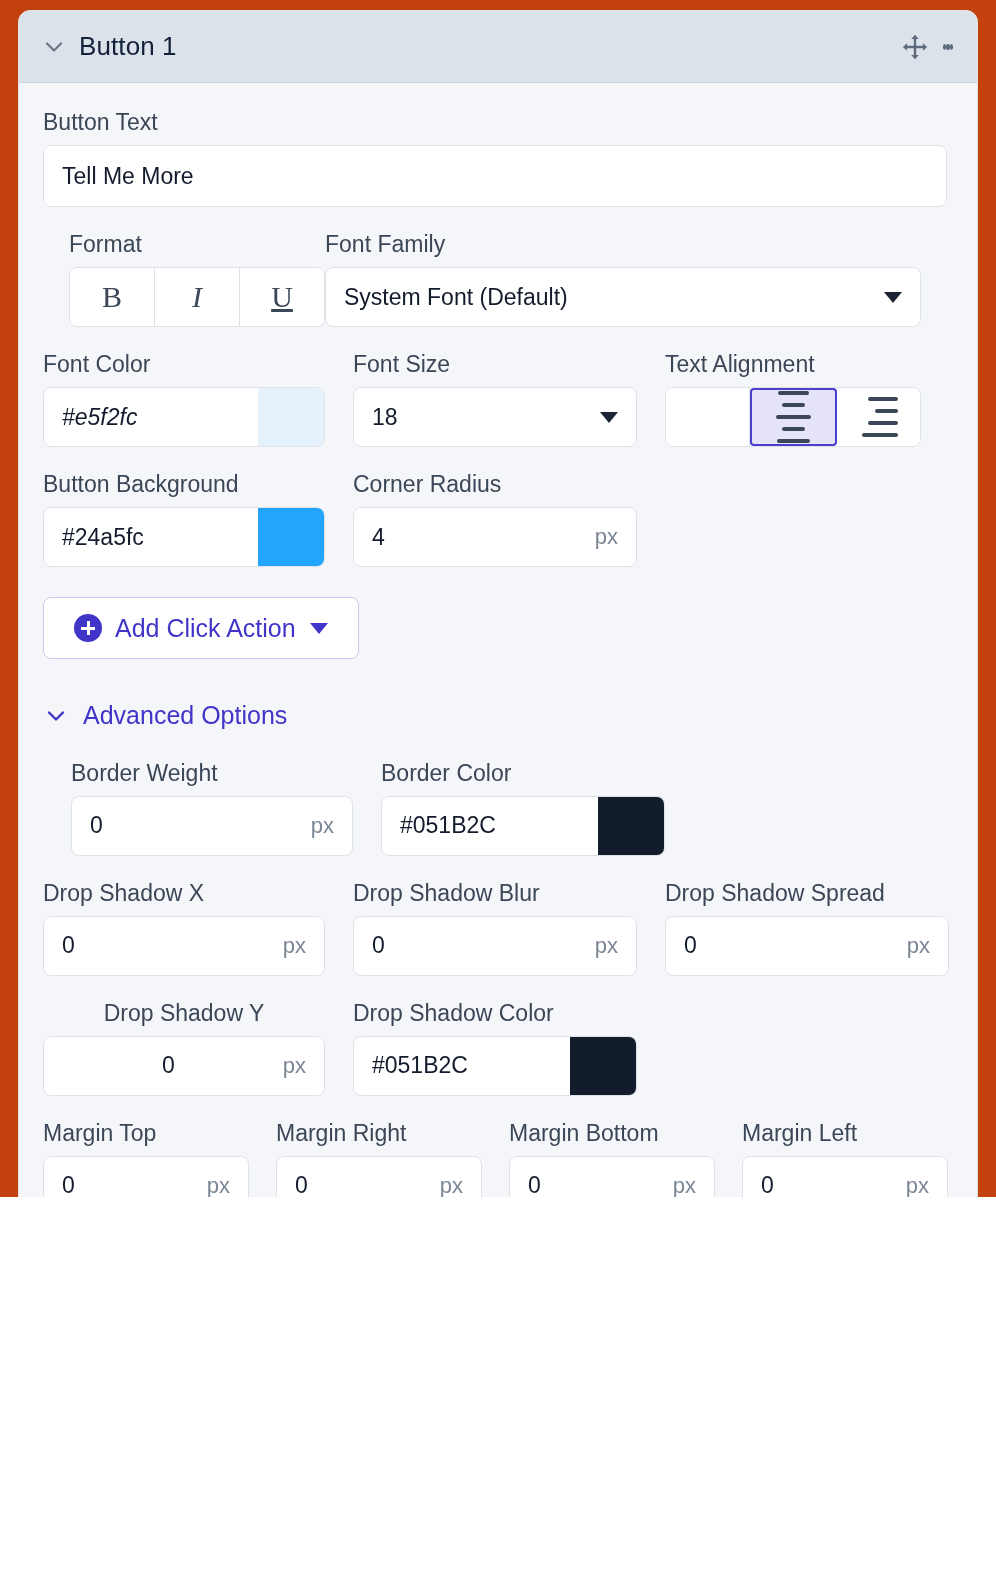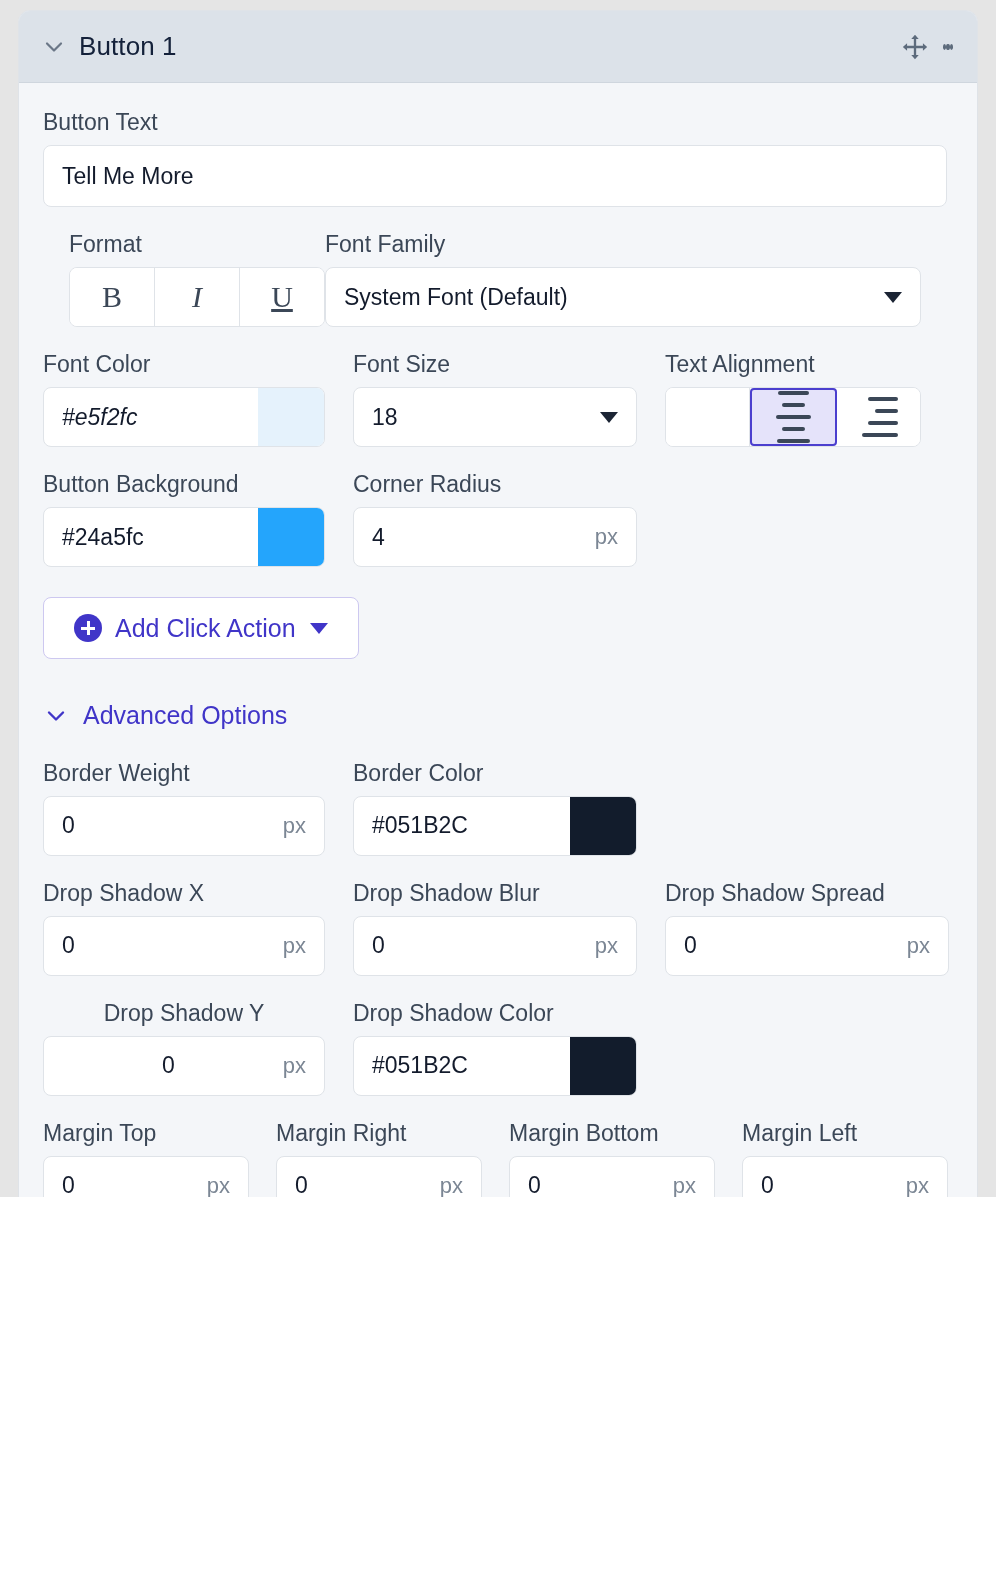--- a/index.html
+++ b/index.html
@@ -4,21 +4,21 @@
 <style>
   * { box-sizing: border-box; }
   html, body {
     margin: 0; padding: 0;
     background: #ffffff;
     font-family: "Liberation Sans", sans-serif;
   }
   #root {
     width: 996px; height: 1197px;
     position: relative;
-    background: #e5e5e5;
+    background: #c2410c;
     overflow: hidden;
   }
 
   .panel {
     position: absolute;
     left: 18px; top: 10px;
     width: 960px; height: 1550px;
     background: #f4f6f9;
     border: 1px solid #dfe3e8;
     border-radius: 12px;
@@ -365,21 +365,21 @@
           <span class="adv-chevron">
             <svg width="24" height="24" viewBox="0 0 24 24">
                 <path d="M5 8.5 L12 15.5 L19 8.5" fill="none" stroke="#4035c8" stroke-width="2.4" stroke-linecap="round" stroke-linejoin="round"></path>
               </svg>
           </span>
           <span>Advanced Options</span>
         </div>
       </div>
 
       <div class="row" style="margin-top:28px;">
-        <div style="width:282px;">
+        <div style="width:282px;margin-left:28px;">
           <div class="label">Border Weight</div>
           <div class="field" style="width:282px;">
             <span class="val">0</span>
             <span class="suffix">px</span>
           </div>
         </div>
         <div style="width:284px;margin-left:28px;">
           <div class="label">Border Color</div>
           <div class="color-field" style="width:284px;">
             <span class="hex">#051B2C</span>

